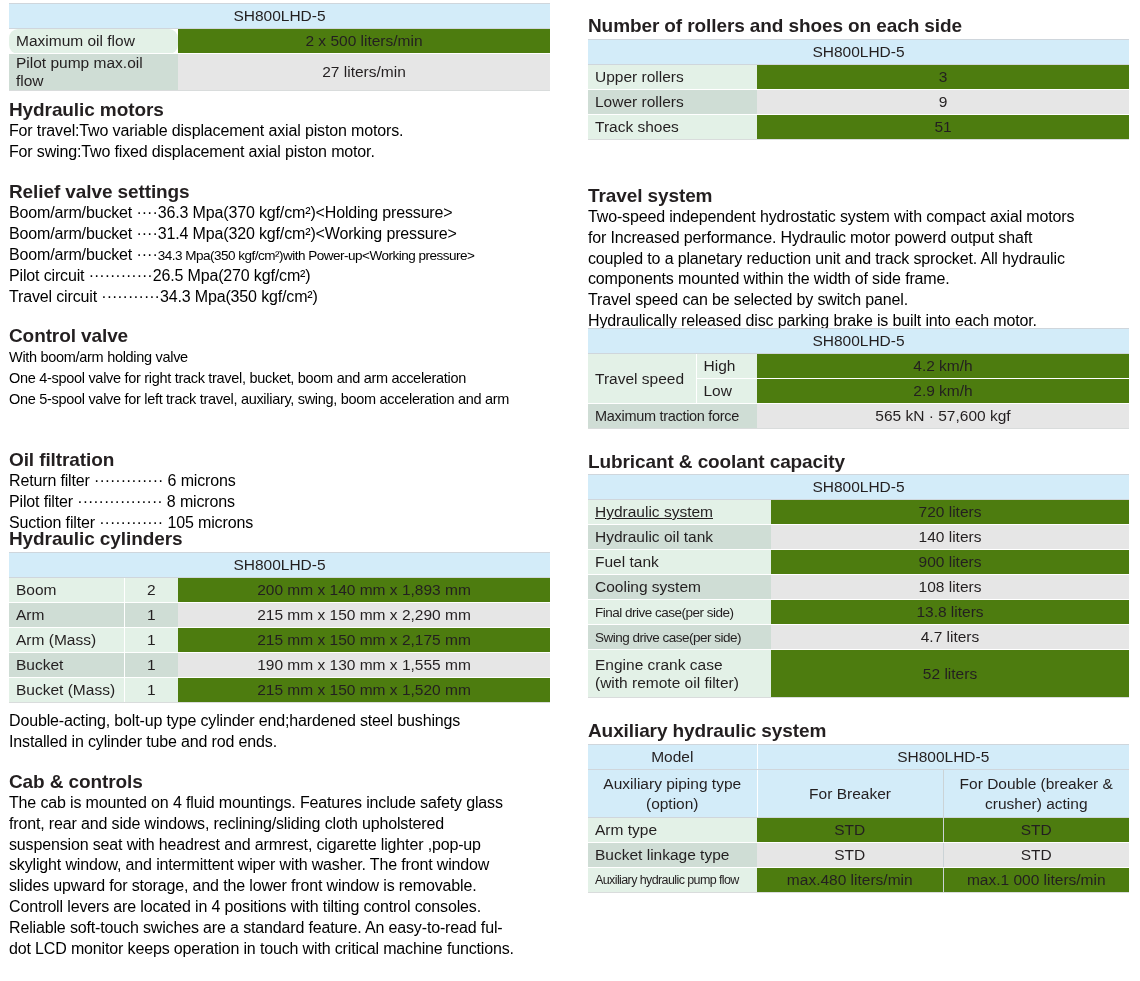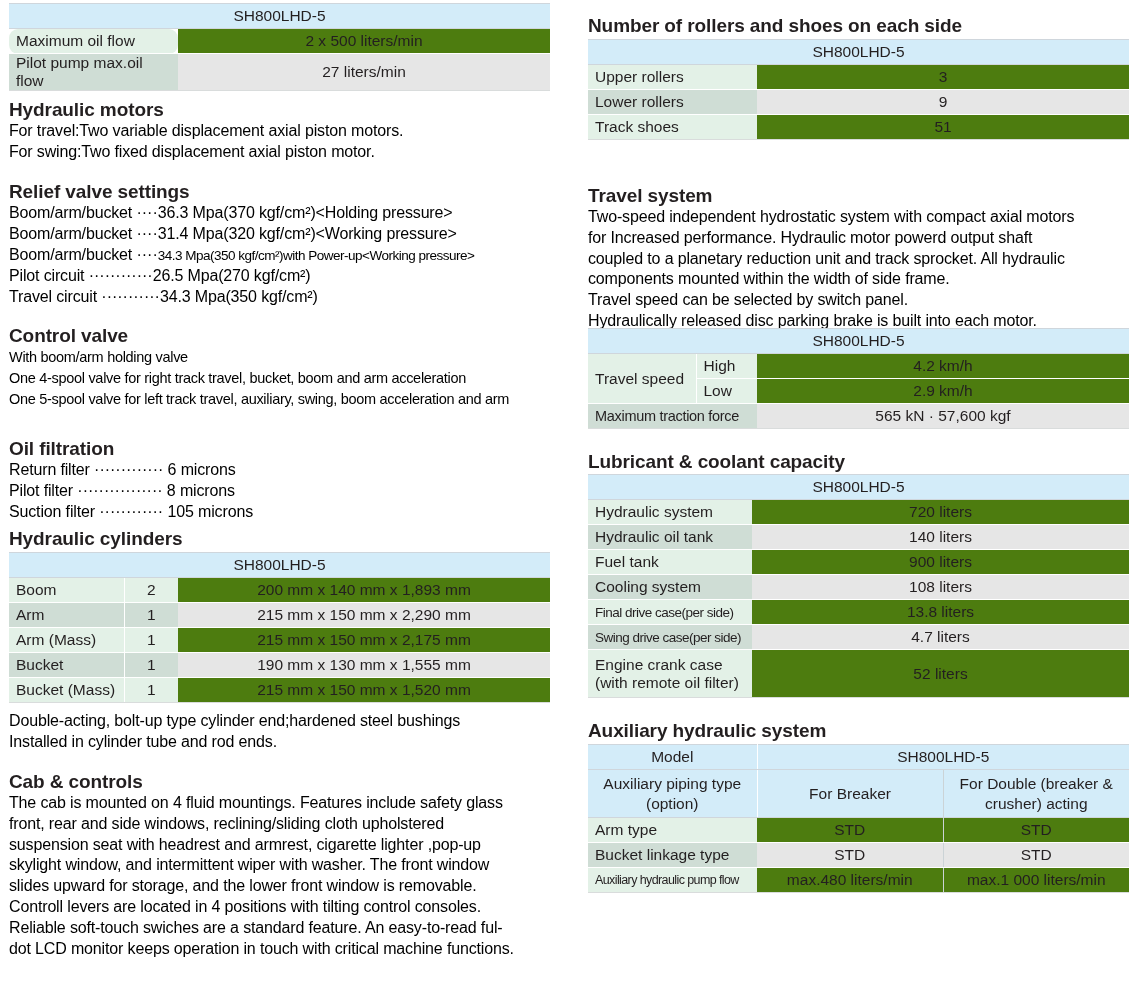--- a/index.html
+++ b/index.html
@@ -80,21 +80,21 @@
     </div>
   </div>
 
   <div style="position:absolute; top:325px; left:0; width:560px;">
     <h2>Control valve</h2>
     <div class="para para-sm">With boom/arm holding valve</div>
     <div class="para para-sm">One 4-spool valve for right track travel, bucket, boom and arm acceleration</div>
     <div class="para para-sm">One 5-spool valve for left track travel, auxiliary, swing, boom acceleration and arm</div>
   </div>
 
-  <div style="position:absolute; top:438px; left:0; width:560px;">
+  <div style="position:absolute; top:449px; left:0; width:560px;">
     <h2>Oil filtration</h2>
     <div class="para">
       <span>Return filter</span>
       <span class="dots">·············</span>
       <span>6 microns</span>
     </div>
     <div class="para">
       <span>Pilot filter</span>
       <span class="dots">················</span>
       <span>8 microns</span>
@@ -217,21 +217,21 @@
     </table>
 
   <div style="position:absolute; top:451px; left:0; width:541px;">
     <h2>Lubricant &amp; coolant capacity</h2>
     <table class="spec" style="margin-top:1px;">
       <tbody>
           <tr class="hdr">
         <td colspan="2">SH800LHD-5</td>
       </tr>
       <tr>
-        <td class="lbl" style="width:164px;">Hydraulic system</td>
+        <td class="lbl" style="width:183px;text-decoration:underline;">Hydraulic system</td>
         <td class="val">720 liters</td>
       </tr>
       <tr class="alt">
         <td class="lbl">Hydraulic oil tank</td>
         <td class="val">140 liters</td>
       </tr>
       <tr>
         <td class="lbl">Fuel tank</td>
         <td class="val">900 liters</td>
       </tr>

